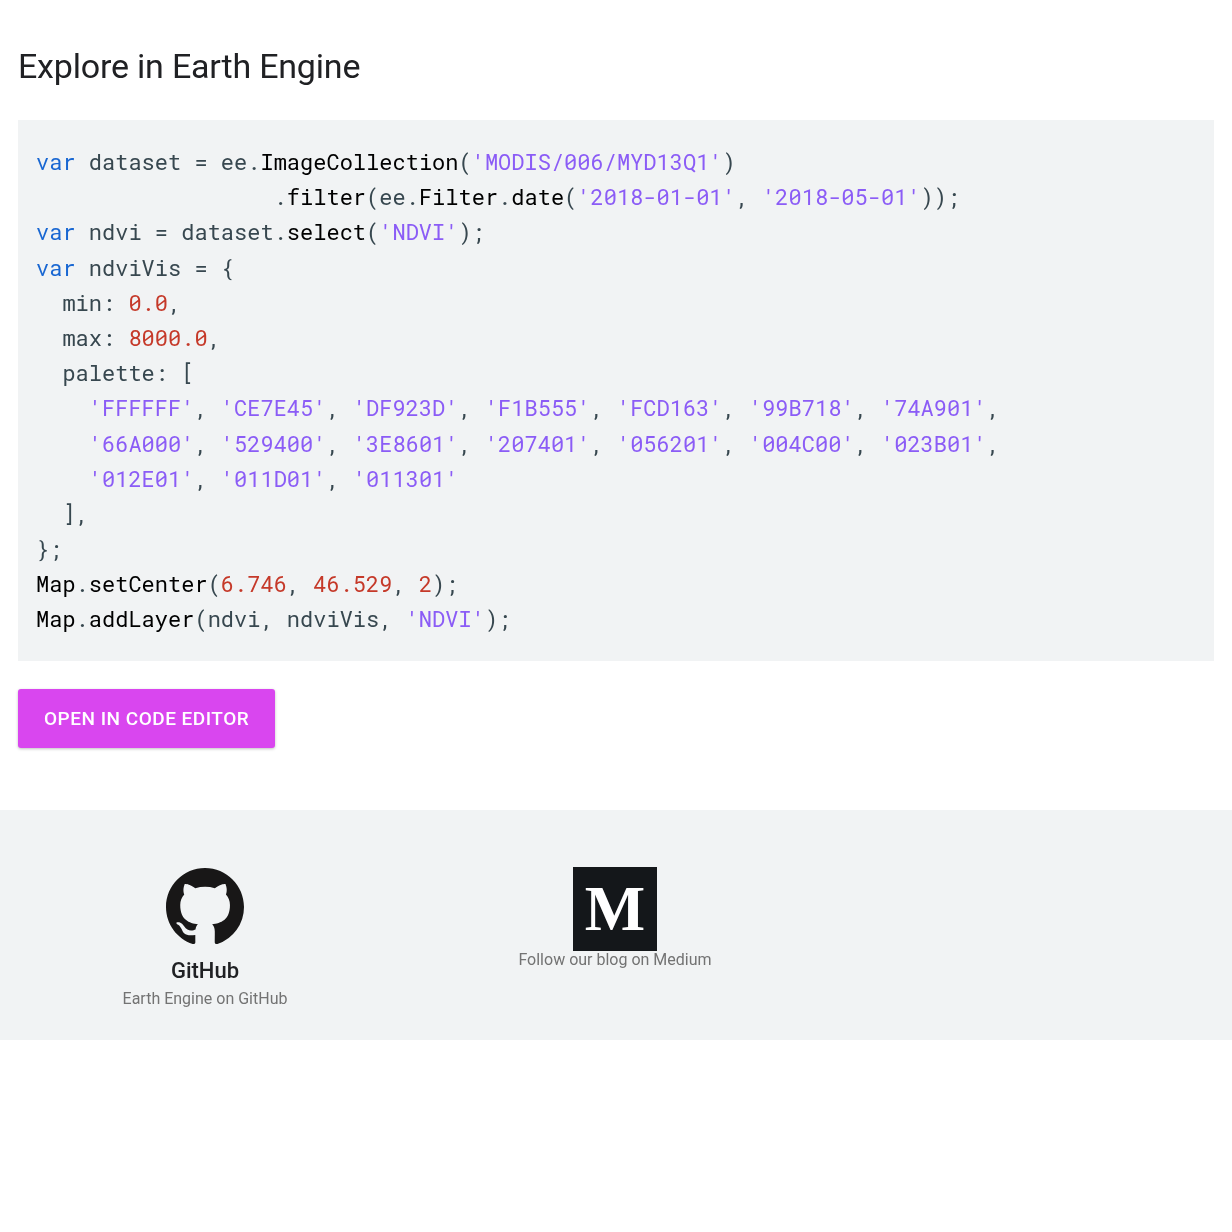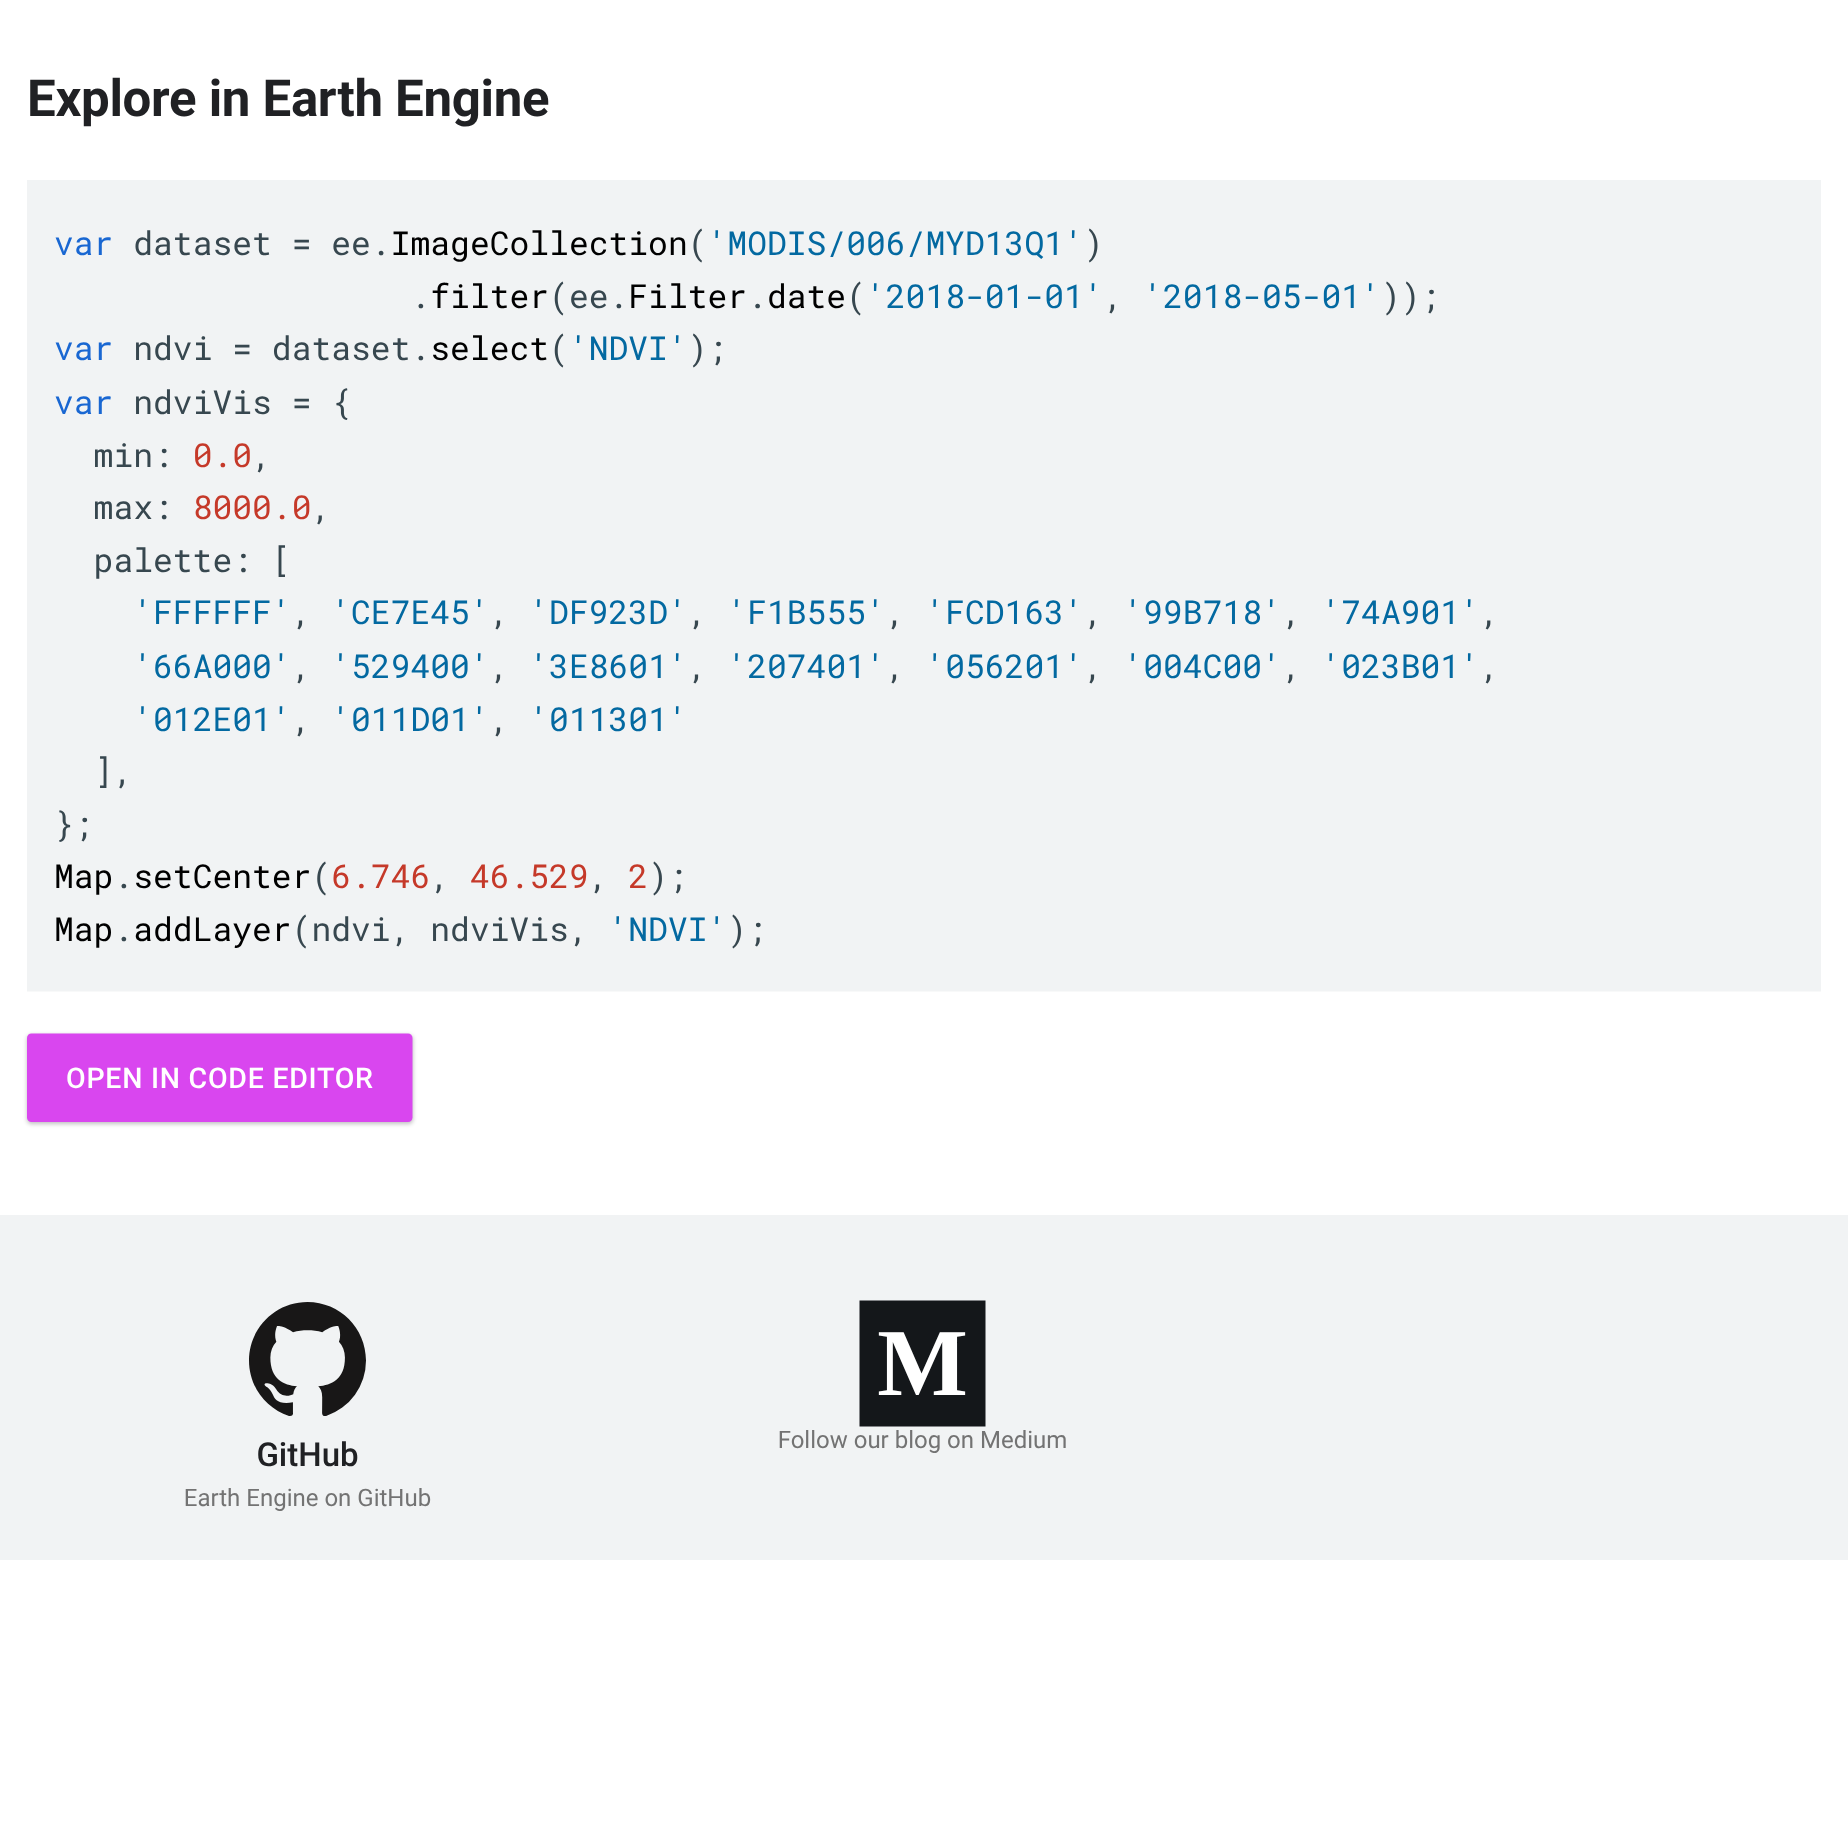--- a/index.html
+++ b/index.html
@@ -8,40 +8,40 @@
     color: #202124;
     background: #fff;
     width: 1232px;
     overflow: hidden;
   }
   .container {
     padding: 18px 18px 0 18px;
   }
   h2.heading {
     font-family: "Google Sans", Roboto, Arial, sans-serif;
-    font-weight: 700;
+    font-weight: 400;
     font-size: 34px;
     letter-spacing: -0.2px;
     margin: 28px 0 34px 0;
     color: #202124;
   }
   pre.code-block {
     background: #f1f3f4;
     margin: 0 0 28px 0;
     padding: 24px 18px 24px 18px;
     font-family: "Roboto Mono", Menlo, Consolas, monospace;
     font-size: 22px;
     line-height: 1.6;
     color: #37474f;
     white-space: pre;
     overflow: hidden;
   }
   pre.code-block .kw { color: #1967d2; }        
   pre.code-block .prop { color: #000000; }      
-  pre.code-block .str { color: #0369a1; }       
+  pre.code-block .str { color: #8b5cf6; }       
   pre.code-block .num { color: #c53929; }     
 
   .open-btn {
     display: inline-block;
     background: #d946ef;
     color: #fff;
     border: none;
     font-family: "Google Sans", Roboto, Arial, sans-serif;
     font-weight: 500;
     font-size: 19px;

